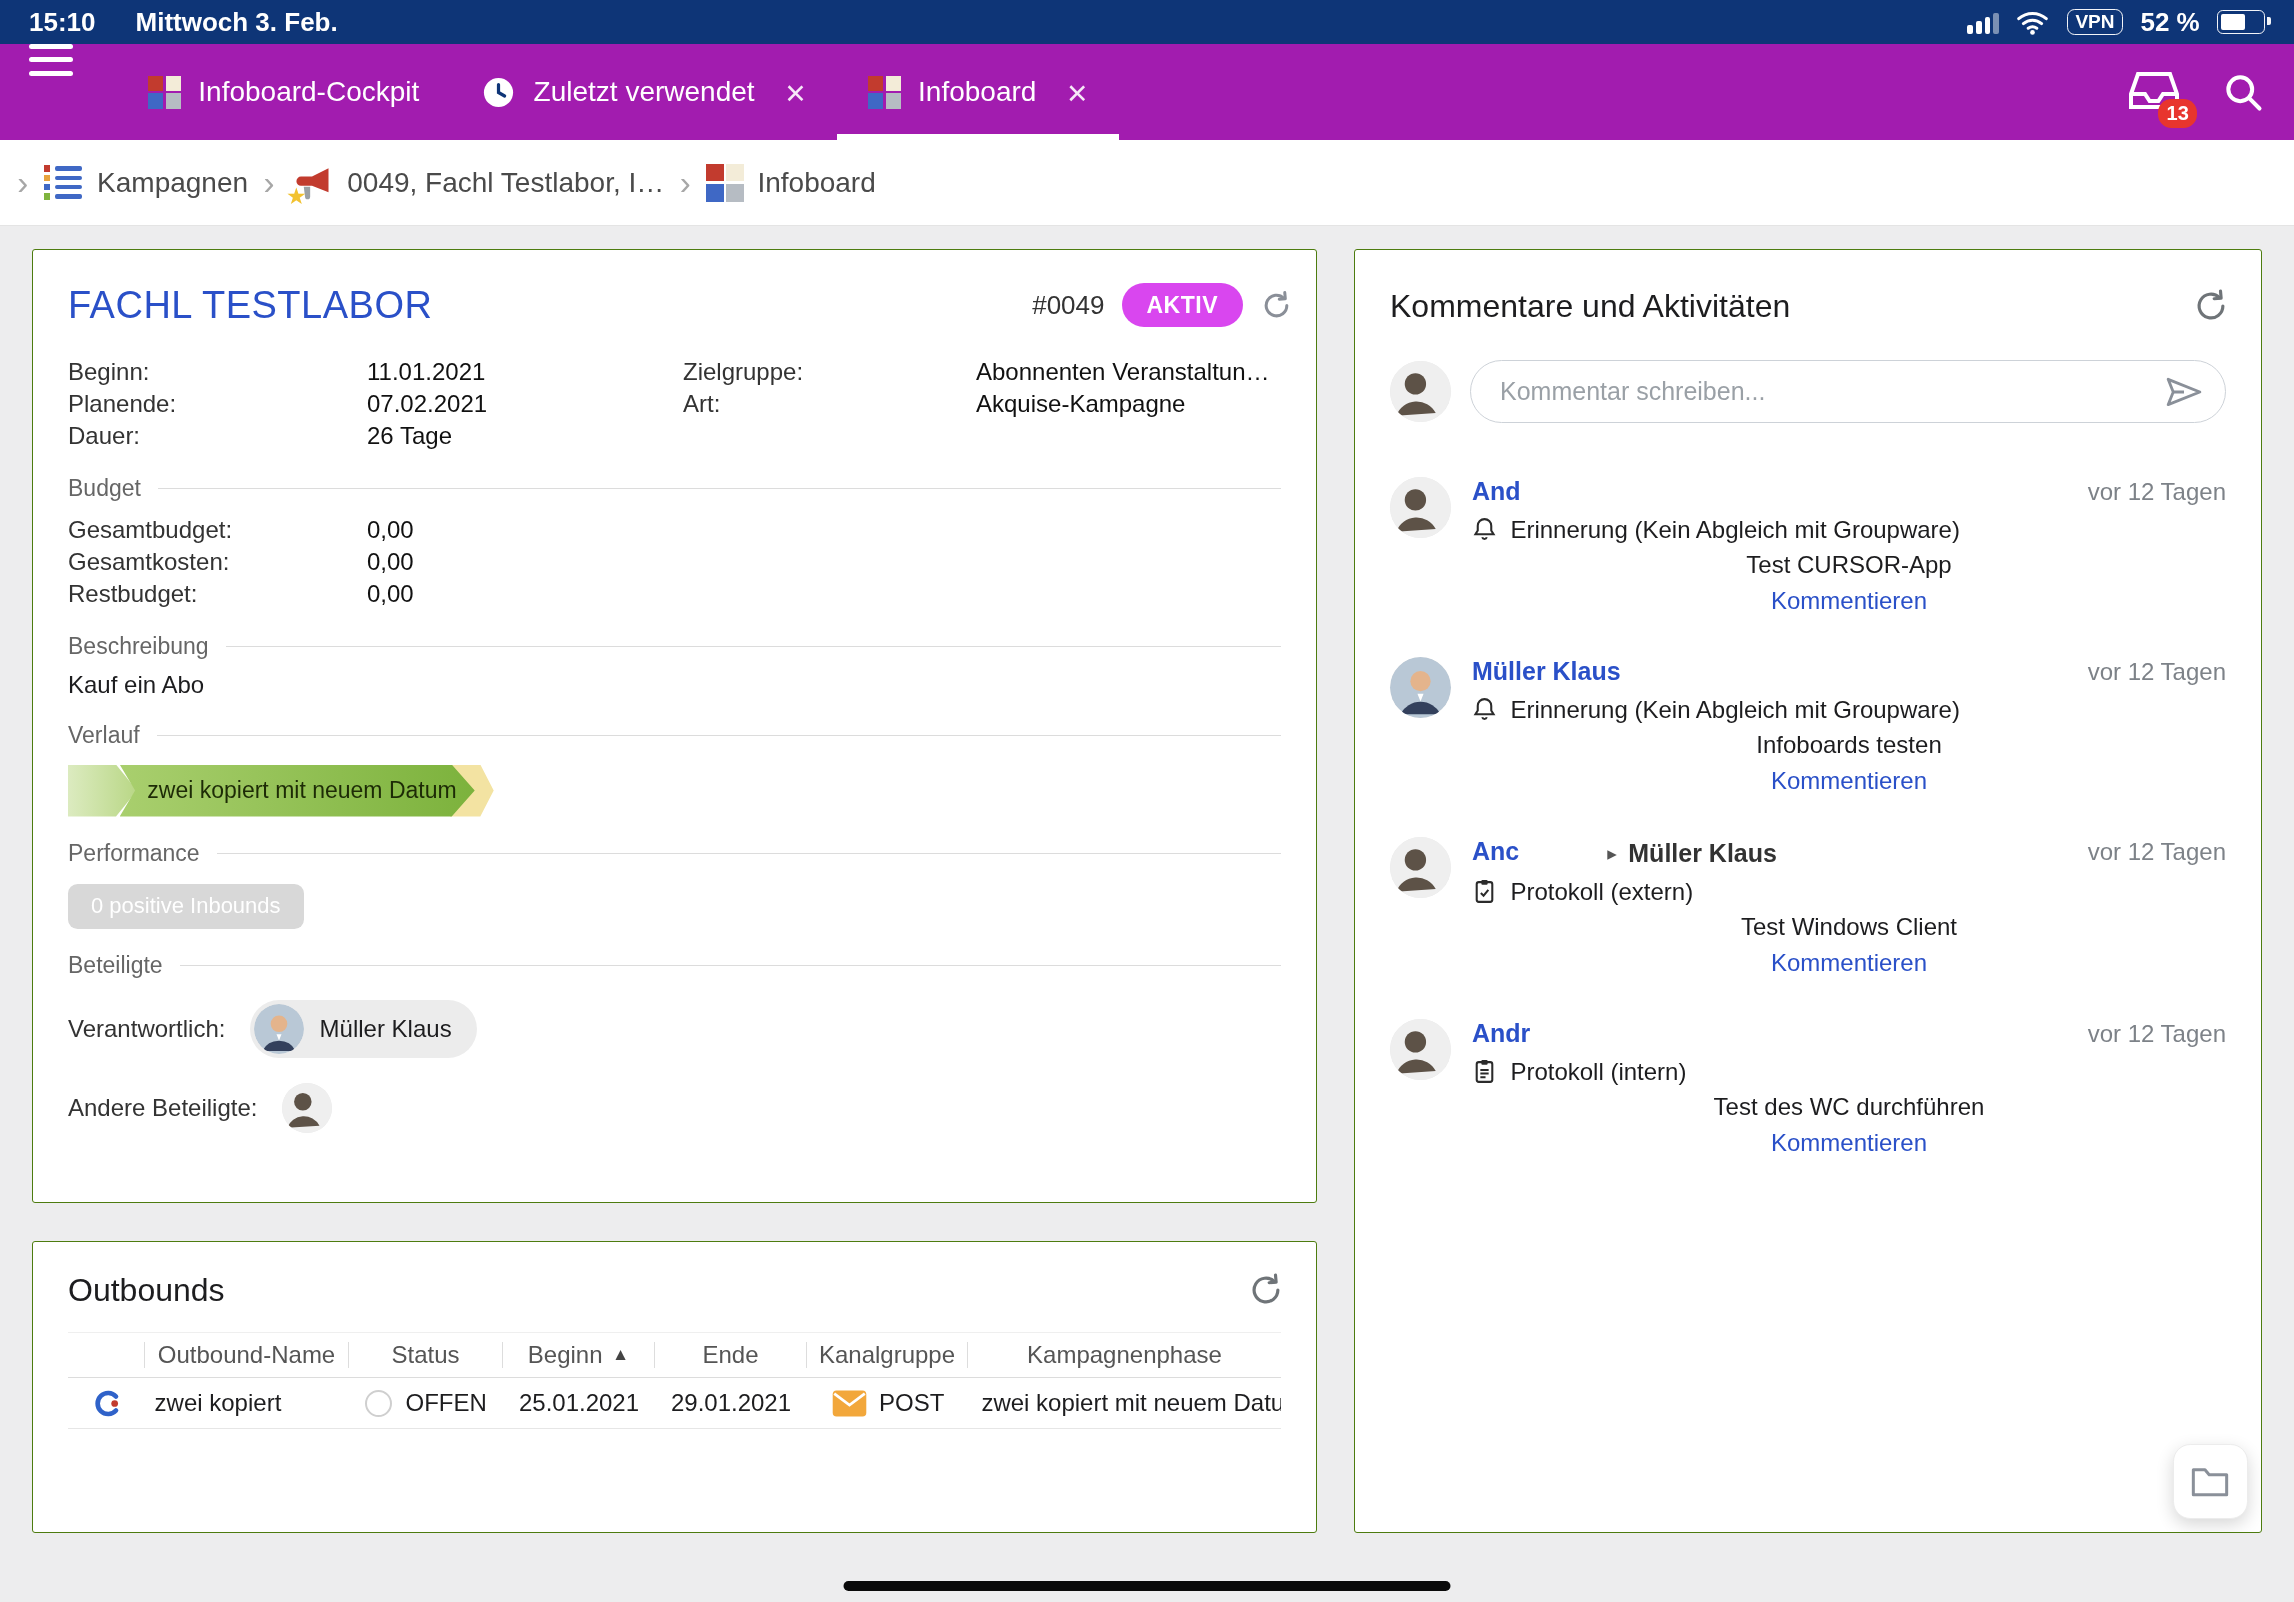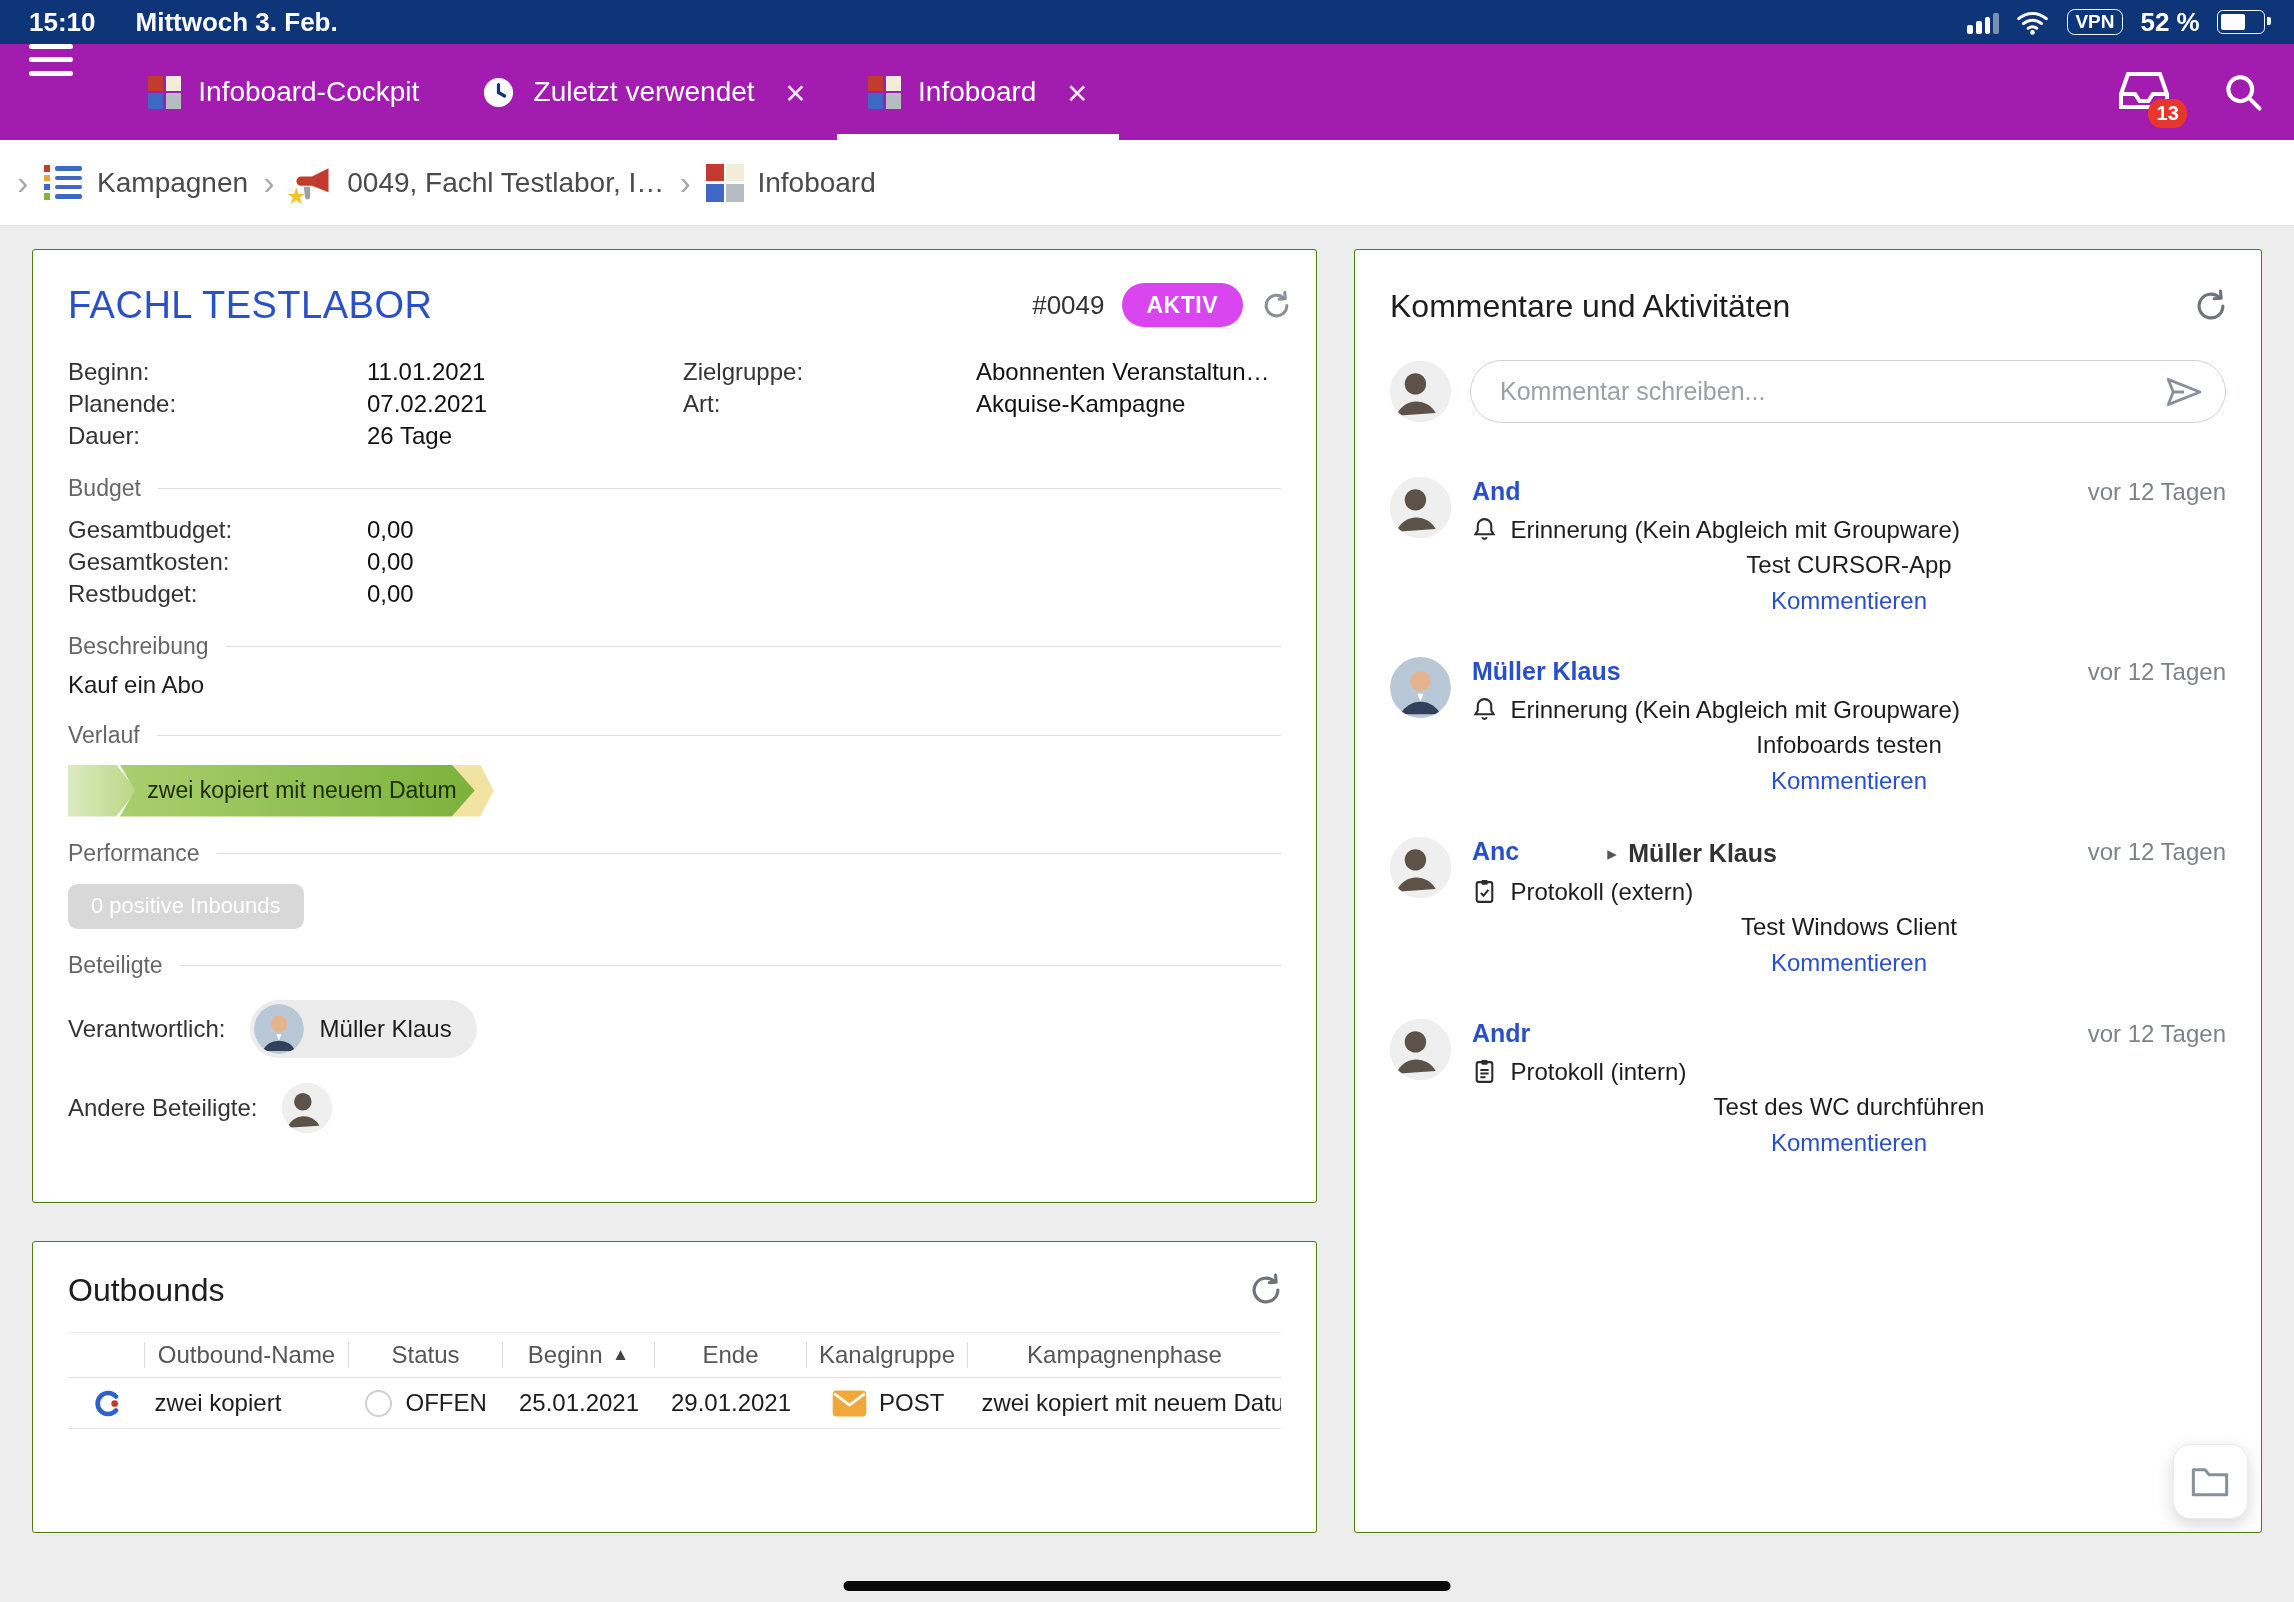--- a/index.html
+++ b/index.html
@@ -23,21 +23,21 @@
   .navbar{height:96px;background:#a21caf;display:flex;padding:0 29px;box-sizing:border-box;}
   .hamburger{width:44px;display:flex;flex-direction:column;gap:8.6px;margin-right:44px;cursor:pointer;}
   .hamburger i{height:4.8px;background:#fff;border-radius:2.9px;display:block;}
   .tabs{display:flex;height:100%;align-items:stretch;}
   .tab{display:flex;align-items:center;gap:17.3px;padding:0 31px;color:#fff;font-size:28px;position:relative;cursor:pointer;white-space:nowrap;}
   .tab.active:after{content:"";position:absolute;left:0;right:0;bottom:0;height:5.8px;background:#fff;}
   .tab .close{font-size:35px;color:rgba(255,255,255,.9);margin-left:13.4px;line-height:1;}
   .grid-icon{width:33px;height:33px;display:grid;grid-template-columns:1fr 1fr;grid-template-rows:1fr 1fr;gap:2.9px;flex:none;}
   .grid-icon i{display:block;}
   .gi-r{background:#c23b2e;}.gi-w{background:#f3ecd8;}.gi-b{background:#3f68c5;}.gi-g{background:#b6bcc3;}
-  .nav-right{margin-left:auto;display:flex;align-items:center;gap:49px;}
+  .nav-right{margin-left:auto;display:flex;align-items:center;gap:39px;}
   .tray{position:relative;cursor:pointer;}
   .tray-badge{position:absolute;right:-15.4px;bottom:-11.5px;background:#e8352e;color:#fff;font-size:20px;font-weight:700;padding:1.9px 8.6px;border-radius:13.4px;line-height:1.25;}
   
   .breadcrumb{height:86px;background:#fff;display:flex;align-items:center;padding:0 17.3px;font-size:28px;color:#4a4a4a;gap:15.4px;box-sizing:border-box;border-bottom:1px solid #e4e4e4;}
   .bc-sep{color:#a7a7a7;font-size:33px;line-height:1;}
   .bc-item{display:flex;align-items:center;gap:13.4px;cursor:pointer;white-space:nowrap;}
   .list-icon{width:40px;height:40px;display:flex;flex-direction:column;justify-content:space-between;padding:2.9px 0;box-sizing:border-box;flex:none;}
   .li-row{display:flex;align-items:center;gap:4.8px;}
   .li-dot{width:6.7px;height:6.7px;display:block;}
   .li-bar{height:4.8px;background:#3f68c5;border-radius:1.9px;width:27px;display:block;}

